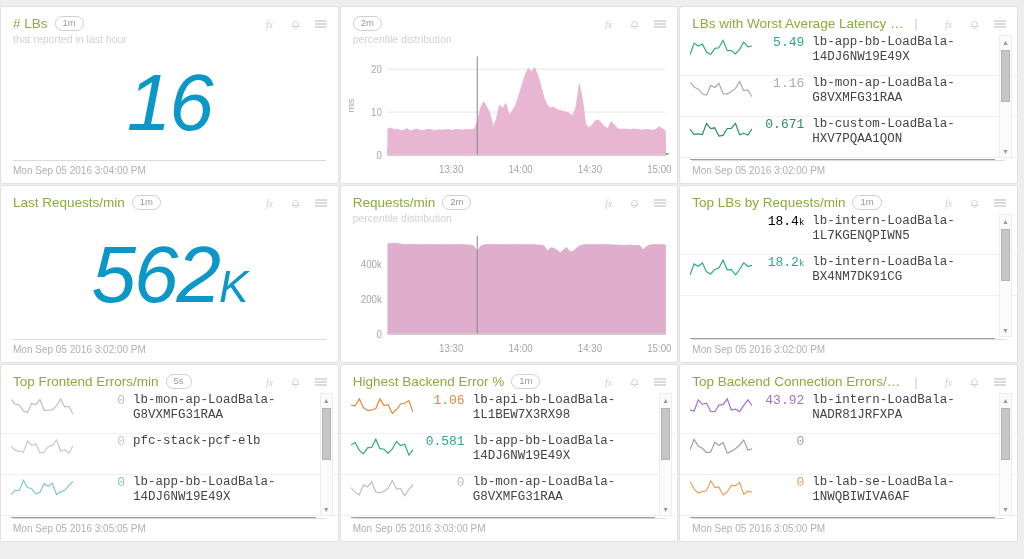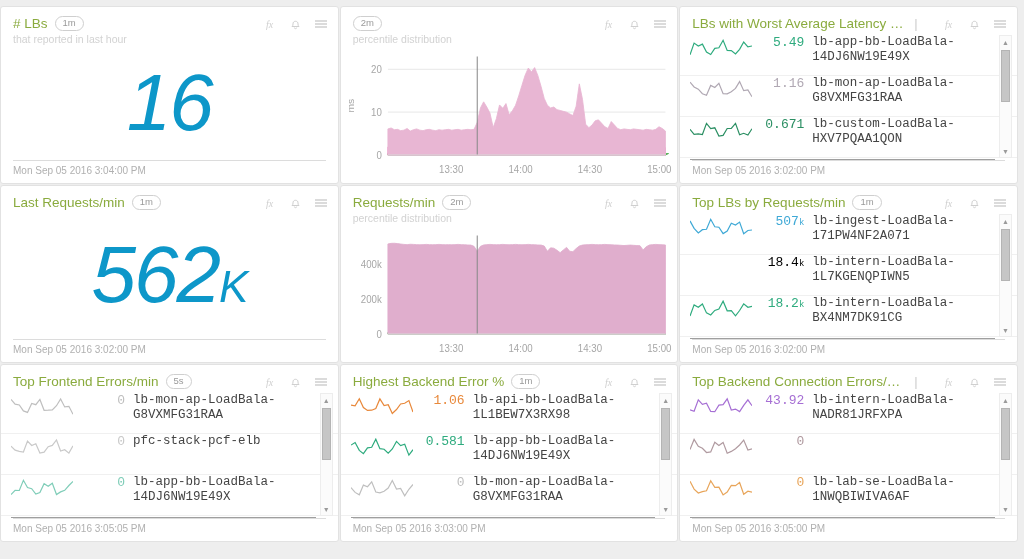--- a/index.html
+++ b/index.html
@@ -375,30 +375,20 @@
             <svg width="14" height="12" viewBox="0 0 14 12" stroke="currentColor" stroke-width="1.3">
               <path d="M1 3h12M1 6h12M1 9h12"></path>
             </svg>
           </span>
         </div>
       </div>
       <div class="pbody">
         <div class="list">
           <div class="lrow">
             <svg class="spark" height="26" viewBox="0 0 62 26">
-              <path d="M0.0,6.9L4.1,14.4L8.3,18.9L12.4,15.7L16.5,15.3L20.7,5.3L24.8,12.8L28.9,13.2L33.1,19.6L37.2,17.0L41.3,9.2L45.5,11.0L49.6,8.1L53.7,19.7L57.9,16.5L62.0,16.0" fill="none" stroke="#3fa9d6" stroke-width="1.2"></path>
-            </svg>
-            <div class="lval" style="color:#3fa9d6">507<span class="k">k</span></div>
-            <div class="lname">
-              <div>lb-ingest-LoadBala-</div>
-              <div>171PW4NF2A071</div>
-            </div>
-          </div>
-          <div class="lrow">
-            <svg class="spark" height="26" viewBox="0 0 62 26">
               <path d="M0.0,16.0L4.1,20.5L8.3,12.4L12.4,12.9L16.5,5.6L20.7,14.9L24.8,16.8L28.9,17.8L33.1,15.2L37.2,6.2L41.3,12.4L45.5,11.3L49.6,20.8L53.7,16.1L57.9,11.6L62.0,9.9" fill="none" stroke="#a濃" stroke-width="1.2"></path>
             </svg>
             <div class="lval" style="color:#a濃">18.4<span class="k">k</span></div>
             <div class="lname">
               <div>lb-intern-LoadBala-</div>
               <div>1L7KGENQPIWN5</div>
             </div>
           </div>
           <div class="lrow">
             <svg class="spark" height="26" viewBox="0 0 62 26">

